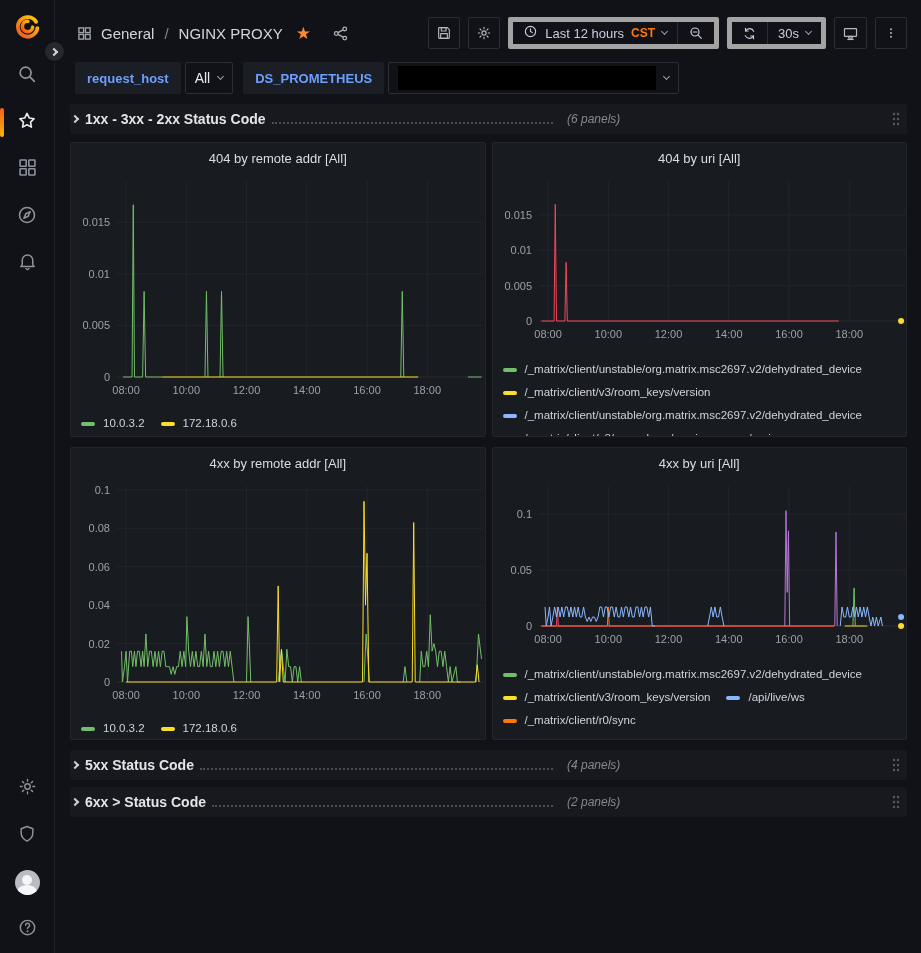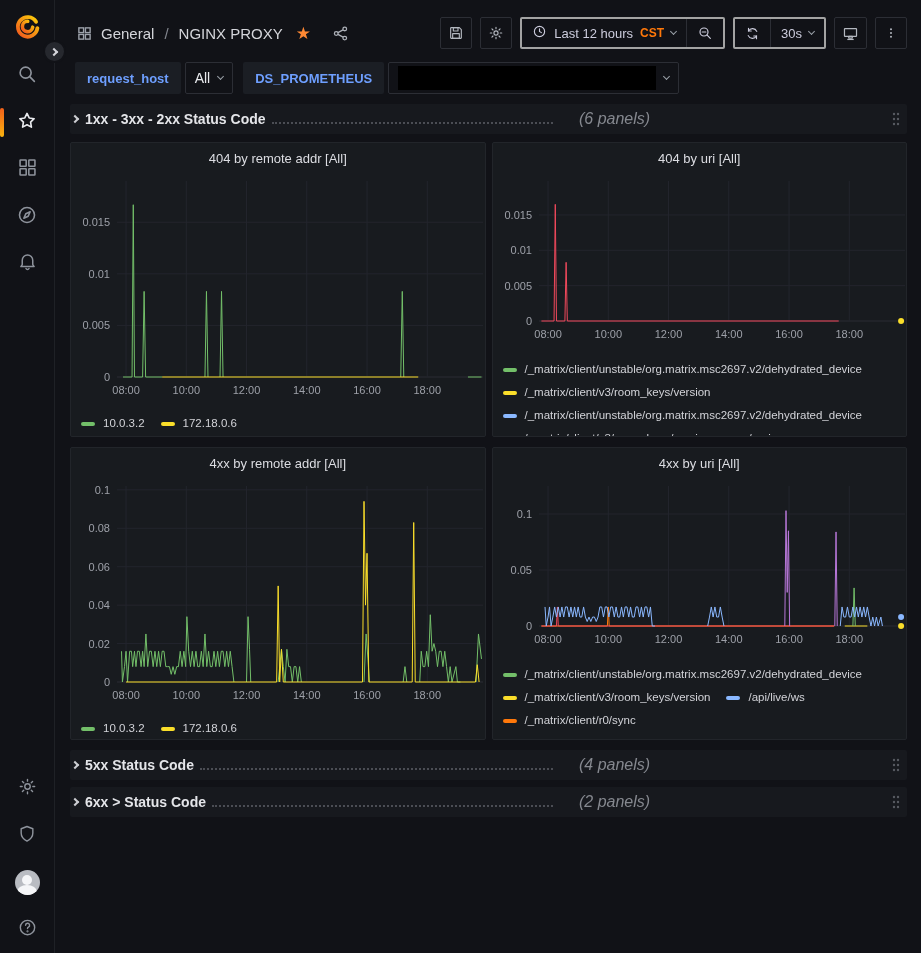--- a/index.html
+++ b/index.html
@@ -30,21 +30,21 @@
   .topbar { height:50px; display:flex; align-items:center; padding:0 14px 0 22px; }
   .crumb { display:flex; align-items:center; gap:9px; font-size:15px; color:#d4d5da; white-space:nowrap; }
   .crumb .sep { color:#84878f; padding:0 1px; }
   .crumb .icon { color:#9da2ab; display:flex; }
   .fav-star { color:#ff8833; font-size:17px; line-height:1; margin-left:4px; cursor:pointer; }
   .share-ic { color:#aeb2ba; margin-left:12px; display:flex; cursor:pointer; }
   .topbar-right { margin-left:auto; display:flex; align-items:center; gap:8px; }
   .tb-btn { height:32px; min-width:32px; padding:0 7px; border:1px solid #2c2e35; border-radius:2px;
     background:transparent; color:#b4b8c0; display:flex; align-items:center; justify-content:center; gap:6px;
     font-size:13px; cursor:pointer; }
-  .tb-group { display:flex; align-items:stretch; border:2px solid #a3a3a3; border-radius:2px; height:32px; }
+  .tb-group { display:flex; align-items:stretch; border:5px solid #a3a3a3; border-radius:2px; height:32px; }
   .tb-seg { display:flex; align-items:center; gap:7px; padding:0 10px; color:#ccccdc; font-size:13px; cursor:pointer; }
   .tb-seg + .tb-seg { border-left:1px solid #2c2e35; }
   .tz { color:#ff780a; font-weight:700; font-size:12px; }
   .caret { width:5px; height:5px; border-right:1.6px solid #9aa0a8; border-bottom:1.6px solid #9aa0a8;
     transform:rotate(45deg); margin-top:-3px; }
 
   
   .varbar { height:40px; display:flex; align-items:center; gap:10px; padding:0 14px 0 20px; }
   .var-group { display:flex; align-items:center; gap:4px; }
   .var-label { height:32px; display:flex; align-items:center; padding:0 12px; background:#1b1e24;
@@ -58,21 +58,21 @@
   .dash { padding:6px 14px 0 15px; }
   .rowhdr { height:30px; display:flex; align-items:center; padding:0 6px 0 2px; margin-bottom:8px;
     border-radius:2px; cursor:pointer; }
   .rowhdr.boxed { background:#17191e; }
   .rowhdr .chev { flex:none; margin-right:7px; }
   .chev-right { width:6px; height:6px; border-top:2px solid #cdced3; border-right:2px solid #cdced3; transform:rotate(45deg); }
   .chev-down { width:6px; height:6px; border-top:2px solid #cdced3; border-right:2px solid #cdced3; transform:rotate(135deg); margin-top:-3px; }
   .row-left { display:flex; align-items:baseline; width:470px; }
   .row-title { font-size:14px; font-weight:700; color:#e4e5e9; white-space:nowrap; }
   .row-dots { flex:1; border-bottom:2px dotted #4b4d54; margin:0 2px 4px 6px; min-width:10px; }
-  .row-count { font-size:16px; font-style:italic; color:#85888f; margin-left:24px; white-space:nowrap; }
+  .row-count { font-size:12px; font-style:italic; color:#85888f; margin-left:12px; white-space:nowrap; }
   .row-handle { margin-left:auto; color:#585b62; display:flex; cursor:grab; }
 
   .panel-grid { display:grid; grid-template-columns:1fr 1fr; gap:10px 6px; margin-bottom:10px; }
   .panel { background:#181b1f; border:1px solid #22252a; border-radius:2px; overflow:hidden; position:relative; }
   .panel.h1 { height:295px; } .panel.h2 { height:293px; }
   .panel-title { height:30px; display:flex; align-items:center; justify-content:center;
     font-size:13px; font-weight:400; color:#dcdde2; cursor:pointer; }
   .chart { padding:0 6px 0 6px; }
   .legend { display:flex; flex-wrap:wrap; column-gap:16px; padding:0 10px; line-height:23px; }
   .legend.inline { margin-top:7px; }

